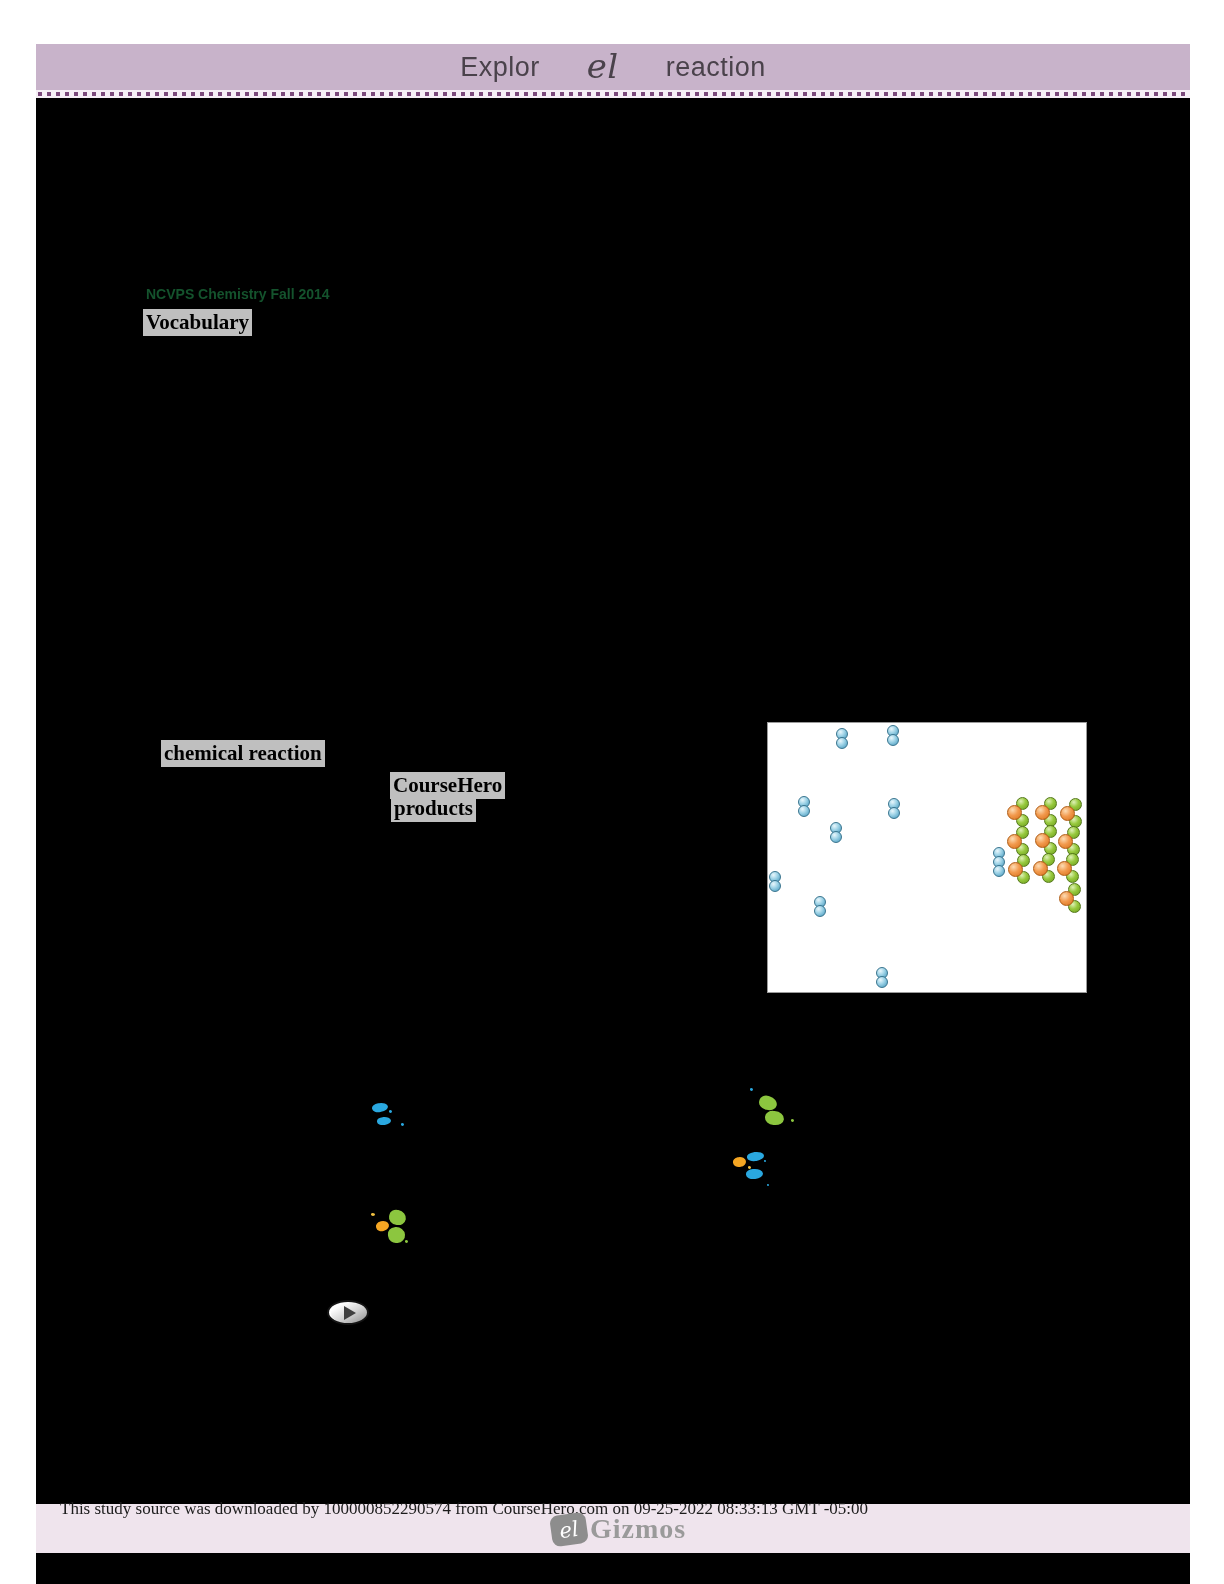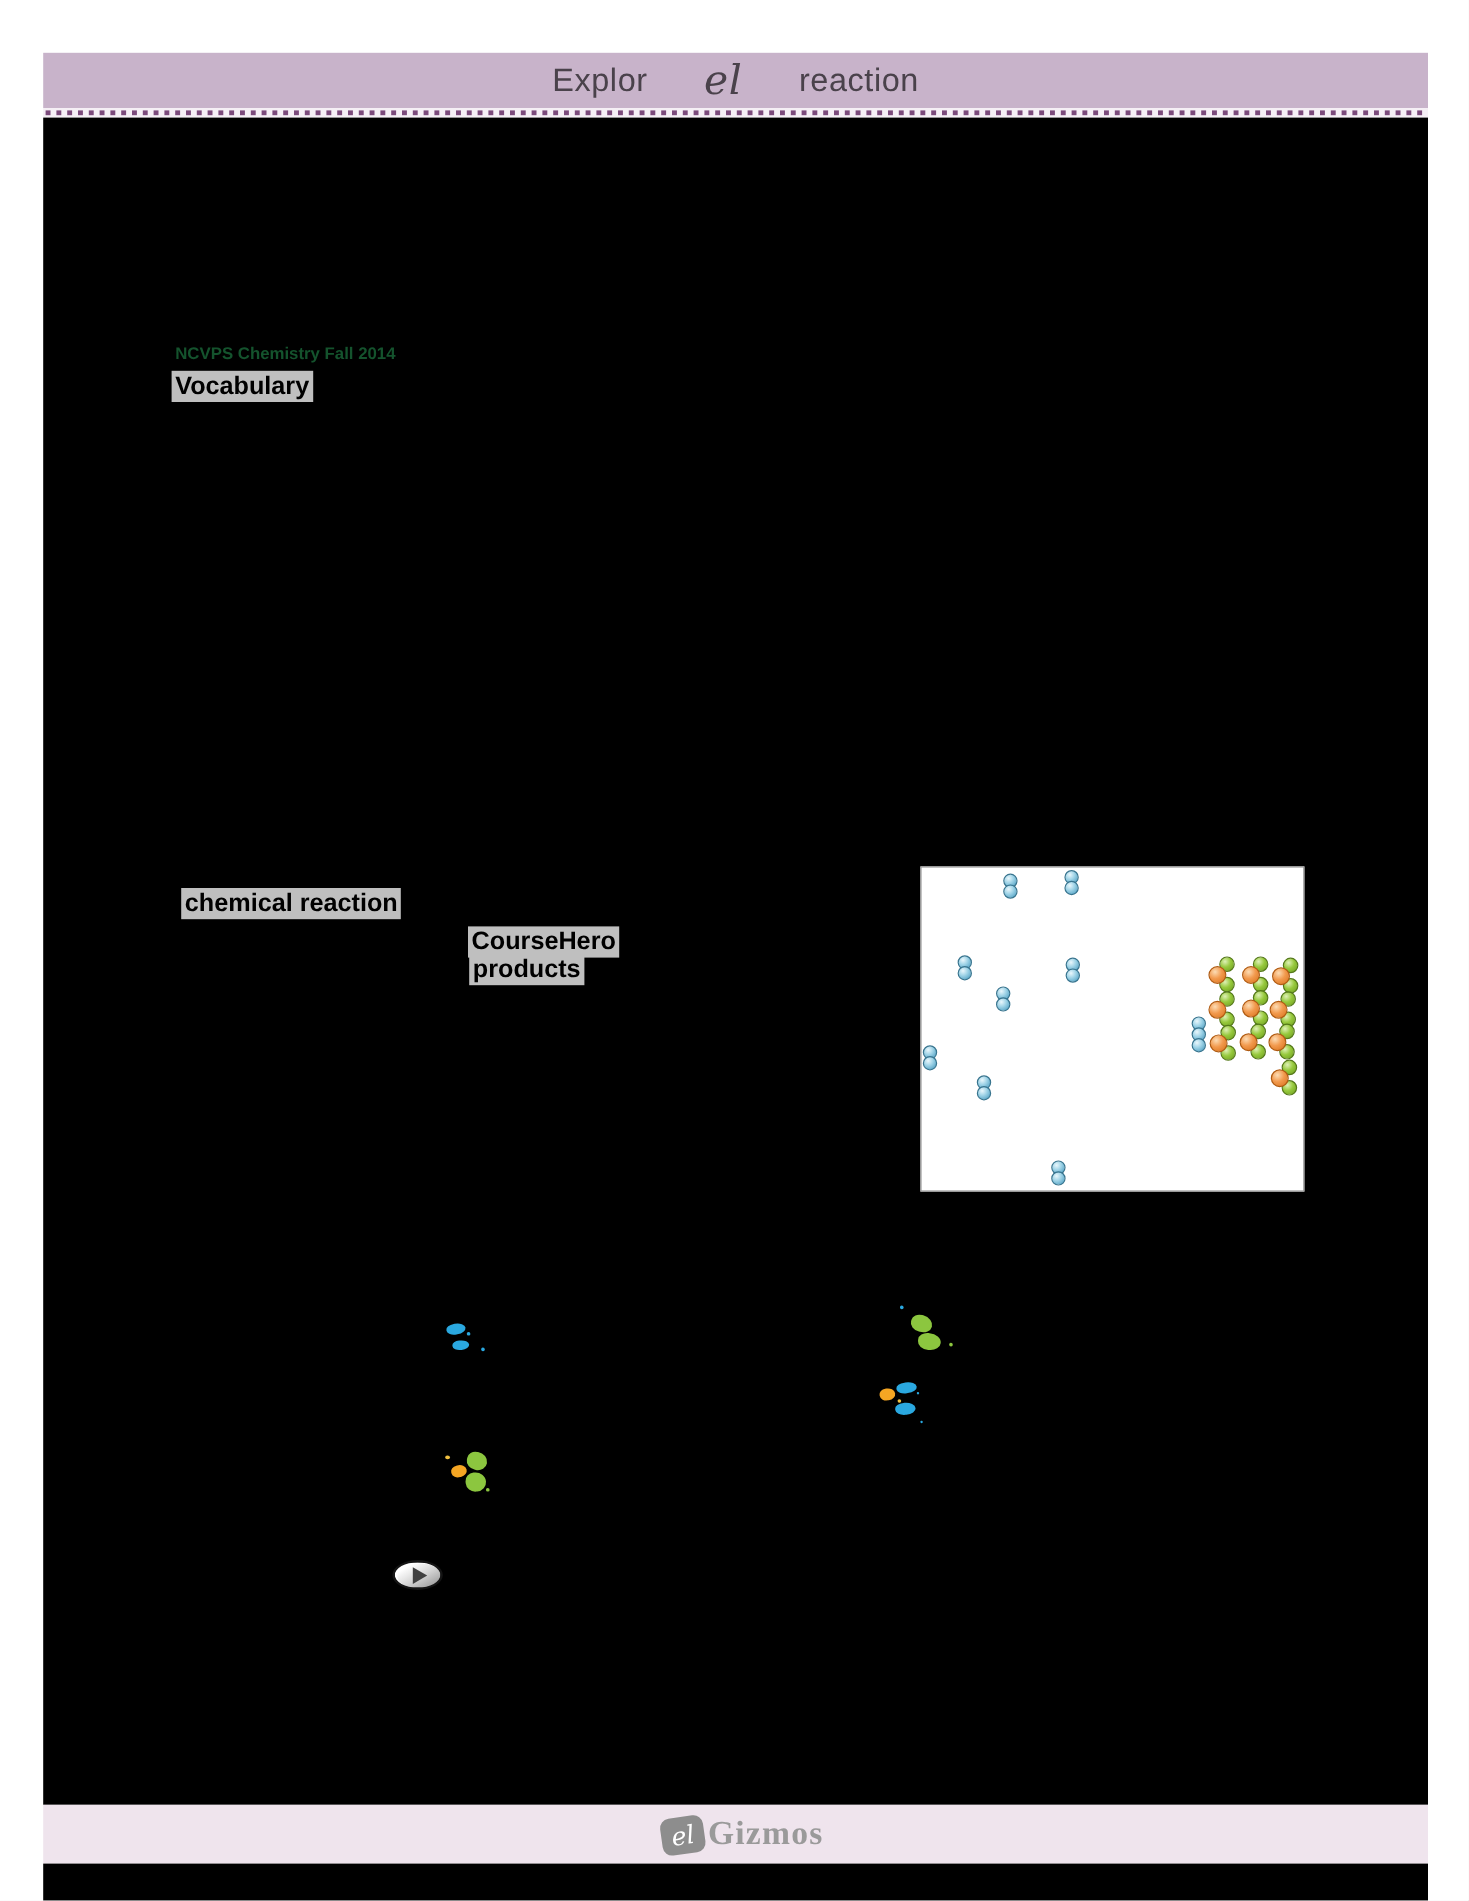--- a/index.html
+++ b/index.html
@@ -17,23 +17,23 @@
                   background-image:linear-gradient(90deg,#7b4a7b 4px,transparent 4px);
                   background-size:9px 4px;background-repeat:repeat-x;background-position:2px 2px;}
 
   
   .redacted-block{position:absolute;left:36px;top:98px;width:1154px;height:1406px;background:#000;}
 
   
   .abs{position:absolute;}
   .course-line{left:146px;top:286px;color:#14532d;font-weight:bold;font-size:14px;white-space:nowrap;}
   .hl{background:#bfbfbf;color:#000;font-weight:bold;font-size:21px;
-      padding:1px 3px;white-space:nowrap;display:inline-block;}
+      padding:1px 3px;white-space:nowrap;display:inline-block;font-family:Liberation Serif, serif;}
   .pos-vocab{left:143px;top:309px;}
-  .pos-chemreact{left:151px;top:740px;}
+  .pos-chemreact{left:161px;top:740px;}
   .pos-reactants{left:390px;top:772px;}
   .pos-products{left:391px;top:795px;}
 
   
   .sim-box{position:absolute;left:767px;top:722px;width:318px;height:269px;
            background:#ffffff;border:1px solid #9a9a9a;overflow:hidden;}
   .mol-blue{position:absolute;display:flex;flex-direction:column;align-items:center;}
   .sphere{border-radius:50%;box-sizing:border-box;}
   .sphere-blue{width:12px;height:12px;border:1px solid #39758f;
      background:radial-gradient(circle at 35% 30%, #eaf7fc 0%, #a2d5e8 40%, #69b0ce 75%, #4f93b5 100%);}
@@ -182,20 +182,21 @@
       </div>
     </div>
 
   <div class="play-button">
     <div class="play-tri"></div>
   </div>
 
   <div class="pink-band"></div>
   <div class="bottom-strip"></div>
 
+  <div class="footer-notice">This study source was downloaded by 100000852290574 from CourseHero.com on 09-25-2022 08:33:13 GMT -05:00</div>
 
   <div class="gizmos-logo">
     <div class="gizmos-badge">el</div>
     <div class="gizmos-name">Gizmos</div>
   </div>
 
 <div class="frag" style="left: 372px; top: 1103px; width: 16px; height: 9px; background: rgb(42, 168, 224); transform: rotate(-10deg);"></div>
     <div class="frag" style="left: 377px; top: 1117px; width: 14px; height: 8px; background: rgb(42, 168, 224); transform: rotate(-6deg);"></div>
     <div class="frag" style="left: 389px; top: 1110px; width: 3px; height: 3px; background: rgb(42, 168, 224); transform: rotate(0deg);"></div>
     <div class="frag" style="left: 401px; top: 1123px; width: 3px; height: 3px; background: rgb(42, 168, 224); transform: rotate(0deg);"></div>

